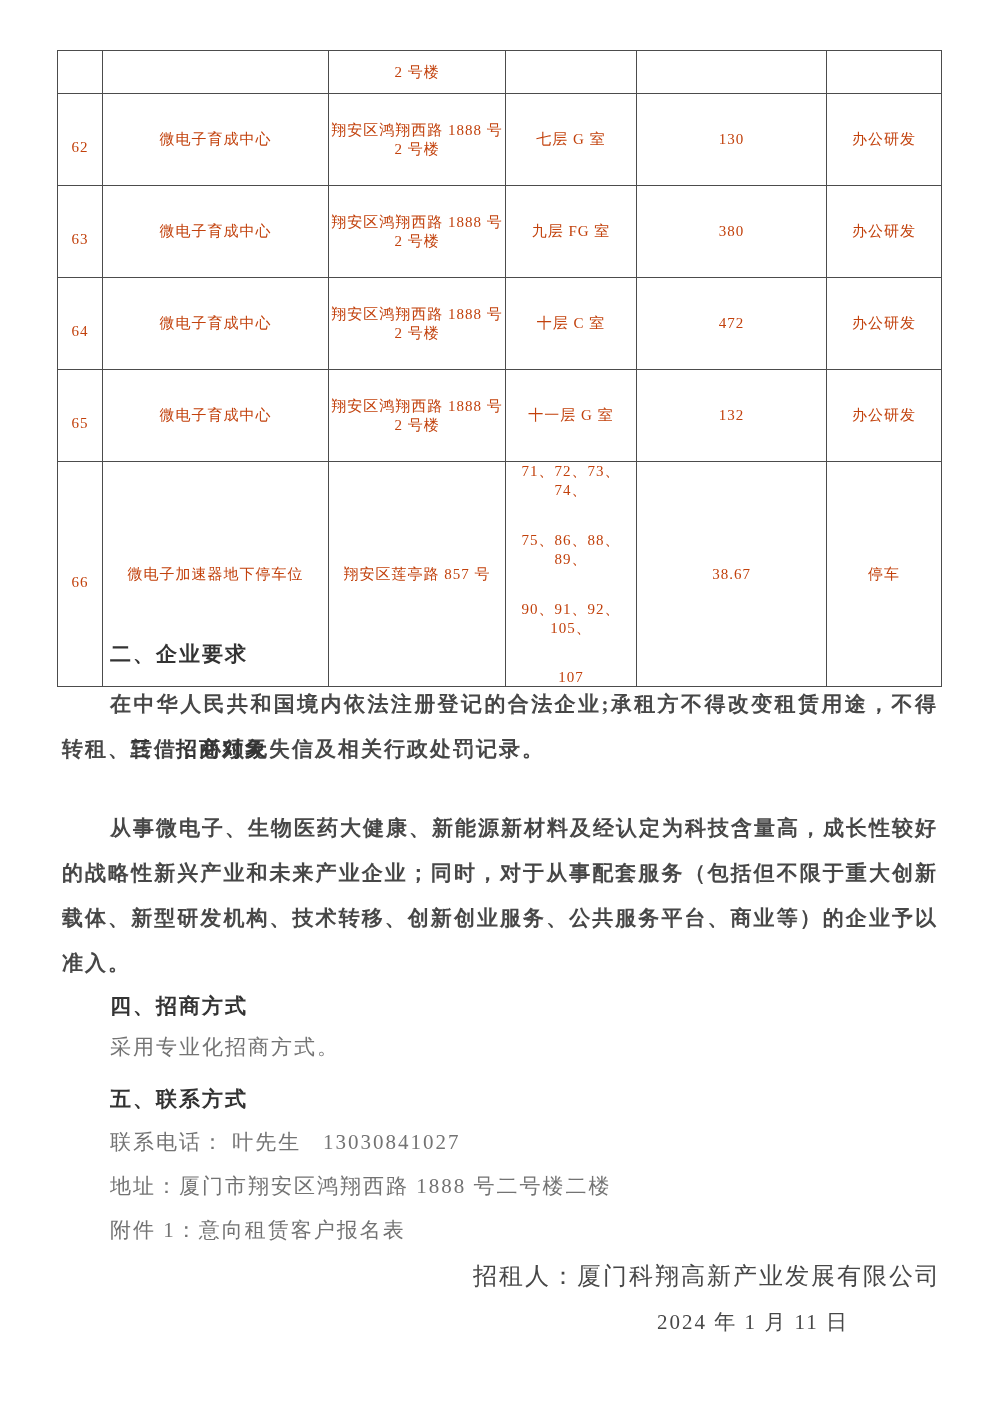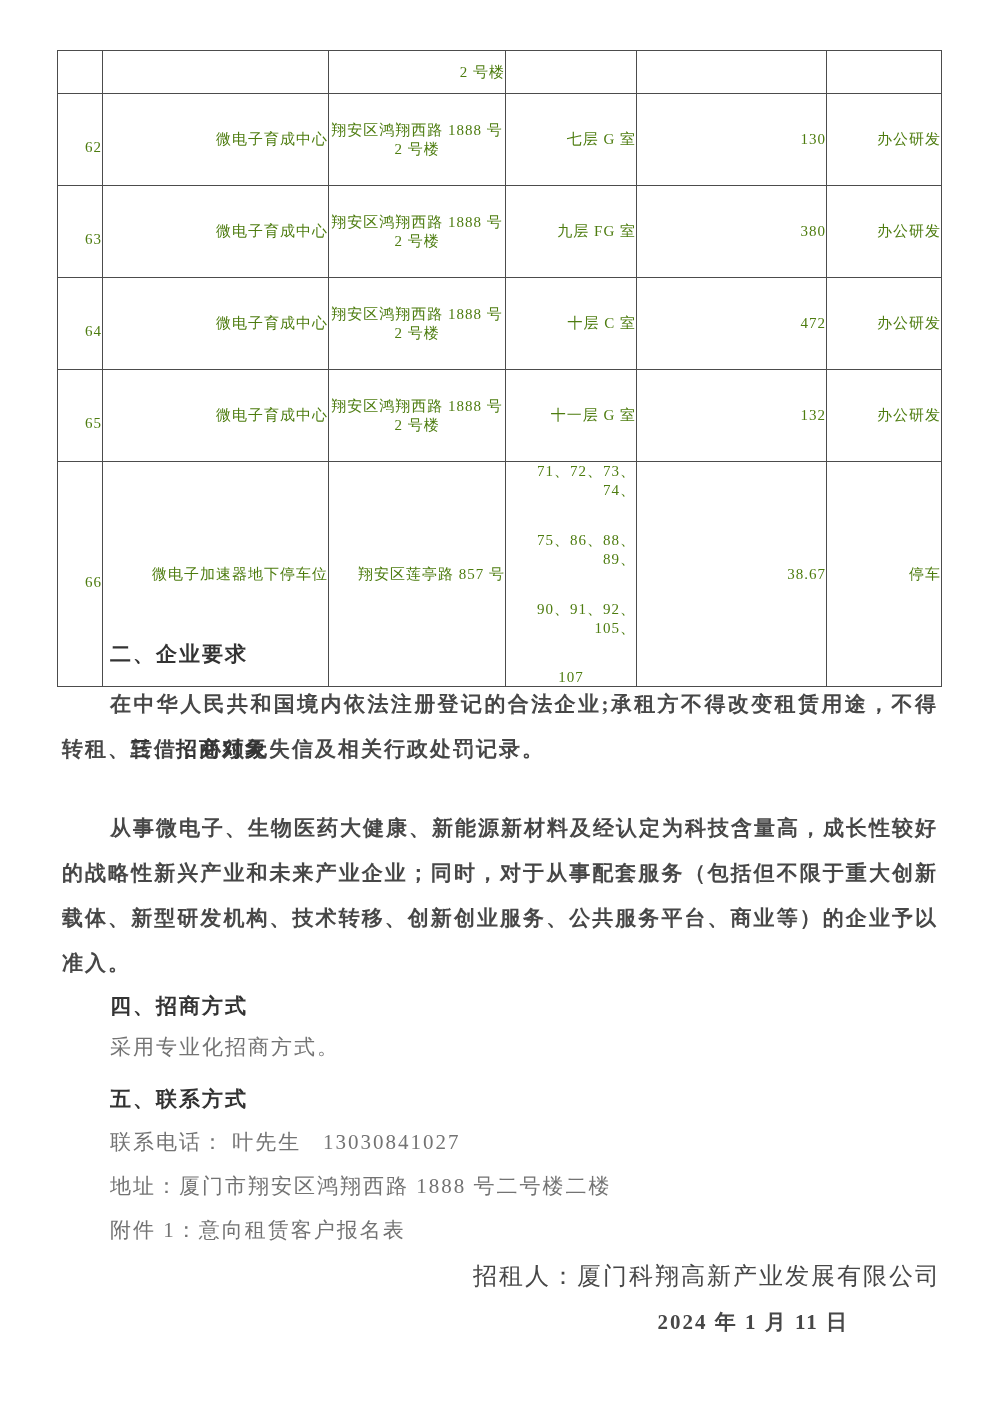--- a/index.html
+++ b/index.html
@@ -14,25 +14,25 @@
   
   table.prop-table {
     position: absolute;
     left: 57px; top: 50px;
     width: 884px;
     border-collapse: collapse;
     table-layout: fixed;
   }
   table.prop-table td {
     border: 1px solid #4c4c4c;
-    text-align: right;
+    text-align: center;
     vertical-align: middle;
     font-size: 15px;
     letter-spacing: 1px;
-    color: #4d7c0f;
+    color: #c2410c;
     overflow: hidden;
   }
   tr.row-carry  { height: 43px;  }
   tr.row-std    { height: 92px;  }
   tr.row-park   { height: 160px; }
   td.c-no {
     vertical-align: top;
     padding-top: 16px;
     font-size: 16px;
     letter-spacing: 0;
@@ -78,21 +78,20 @@
     color: #474747;
     white-space: pre;
   }
   .date-line {
     position: absolute;
     right: 150px;
     font-size: 21px;
     letter-spacing: 2px;
     color: #474747;
     white-space: pre;
-    font-weight: bold;
   }
 </style>
 </head>
 <body>
 
 <table class="prop-table">
   <colgroup>
     <col style="width:45px">
     <col style="width:226px">
     <col style="width:177px">

